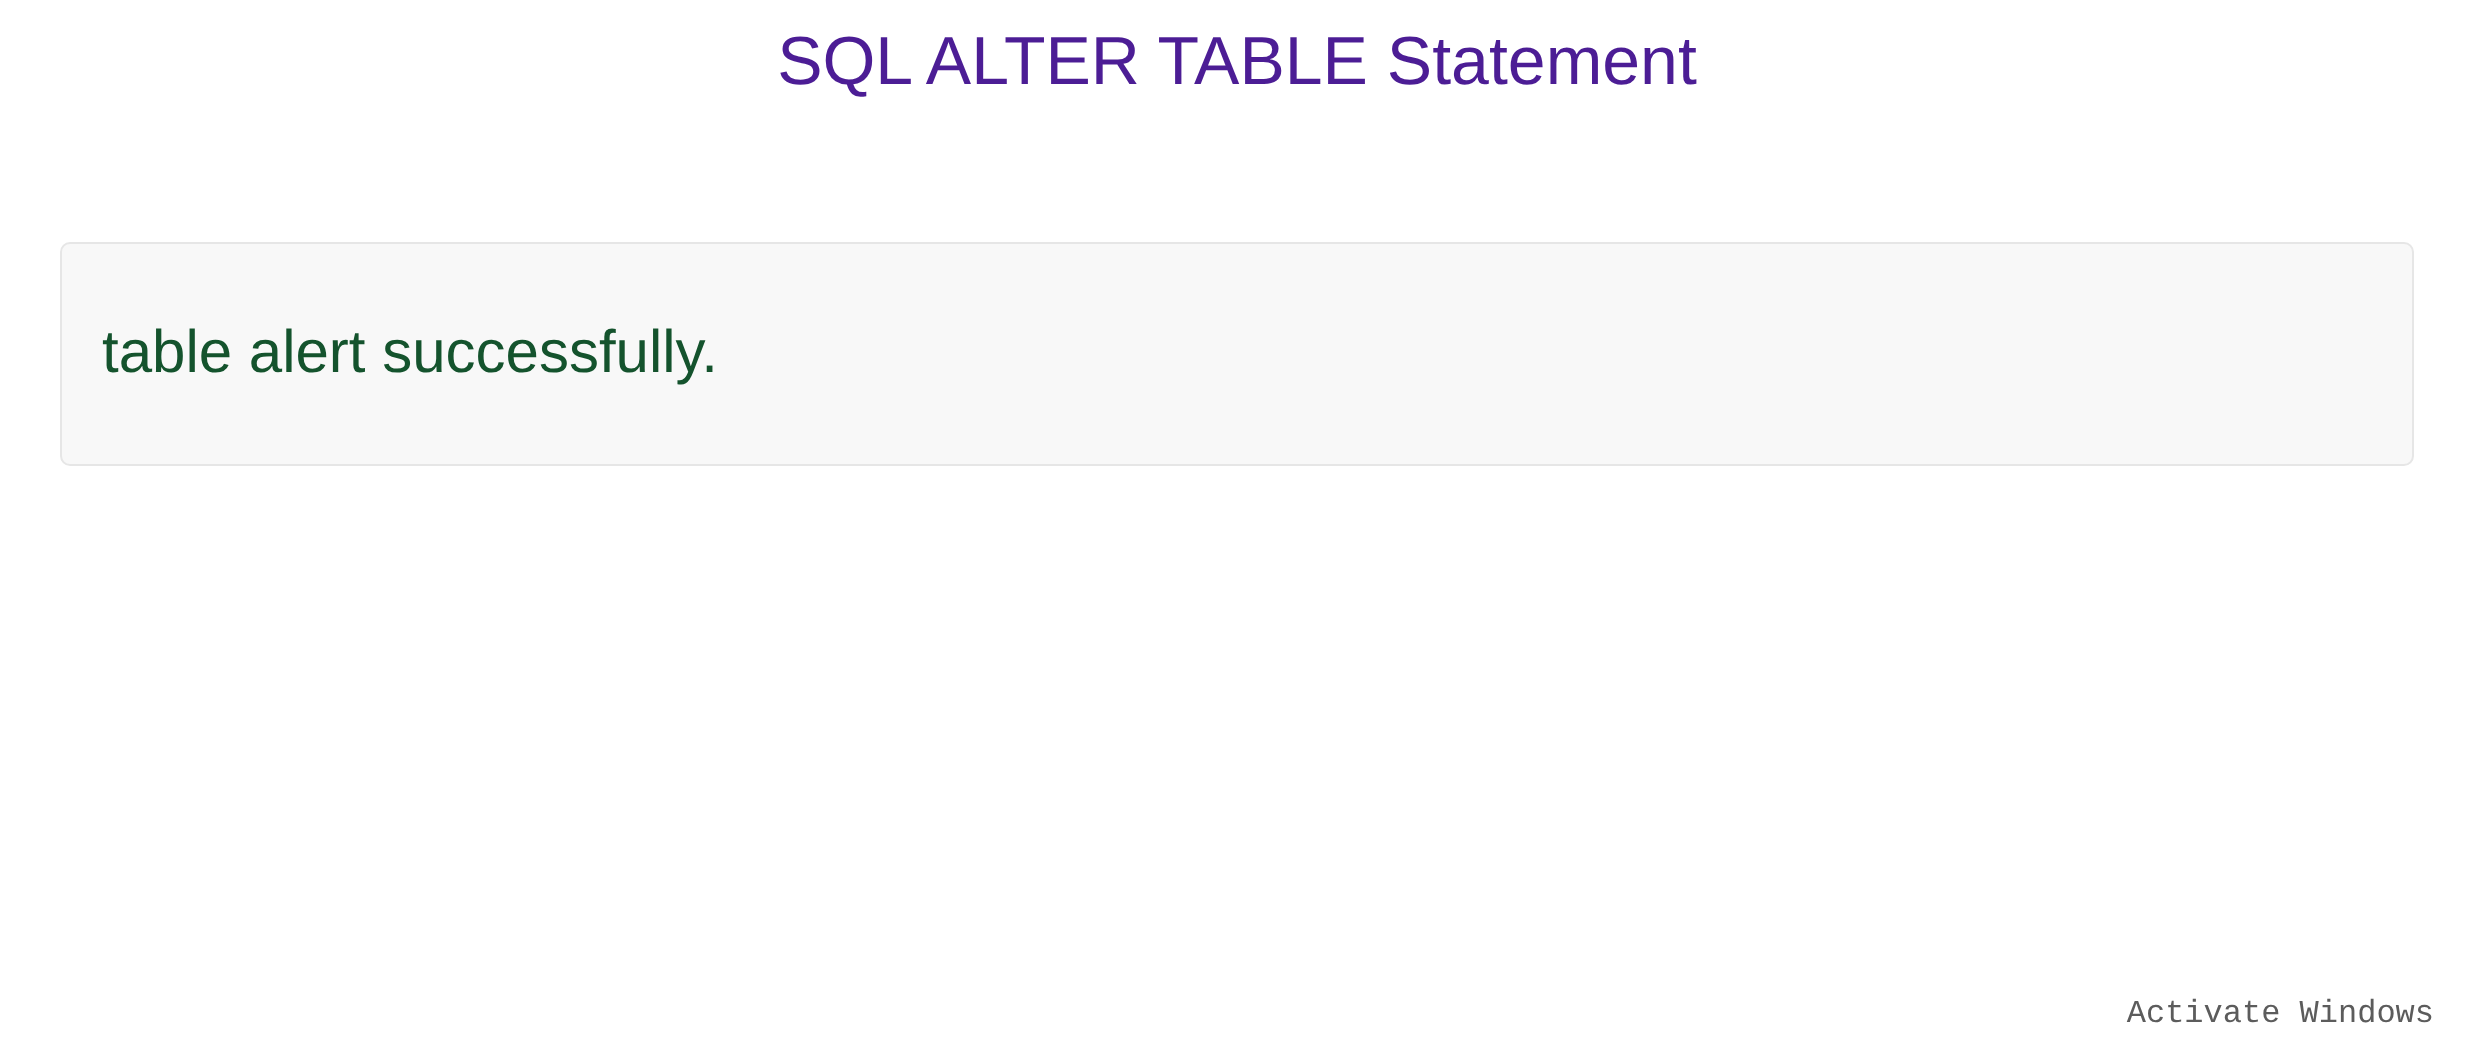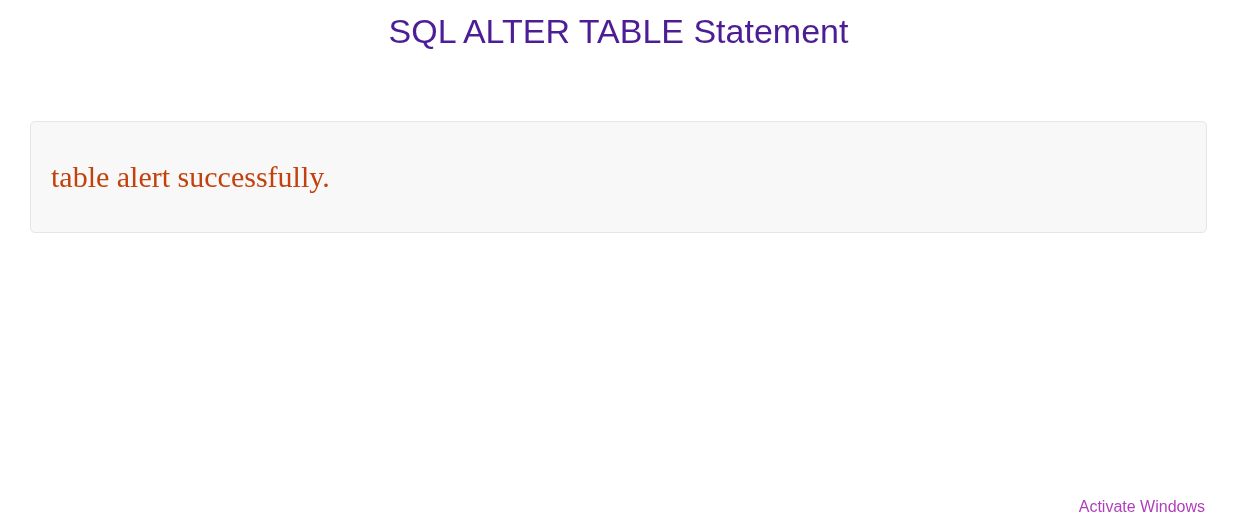--- a/index.html
+++ b/index.html
@@ -25,30 +25,30 @@
     }
     .message-box {
       margin: 70px 30px 0 30px;
       background: #f8f8f8;
       border: 1px solid #e6e6e6;
       border-radius: 5px;
       padding: 38px 20px 38px 20px;
     }
     .message-text {
       font-size: 30px;
-      color: #c2410c;
-      font-family: Liberation Serif, serif;
+      color: #14532d;
+      font-family: Liberation Sans, sans-serif;
     }
     .watermark {
       position: absolute;
-      right: 32px;
+      right: 20px;
       bottom: 10px;
-      color: #a21caf;
+      color: #404040;
       font-size: 16px;
-      font-family: Liberation Sans, sans-serif;
+      font-family: Liberation Mono, monospace;
       opacity: 0.85;
     }
   </style>
 </head>
 <body>
 
 <h1 class="page-title">SQL ALTER TABLE Statement</h1>
 
 <div class="message-box">
   <div class="message-text">table alert successfully.</div>

